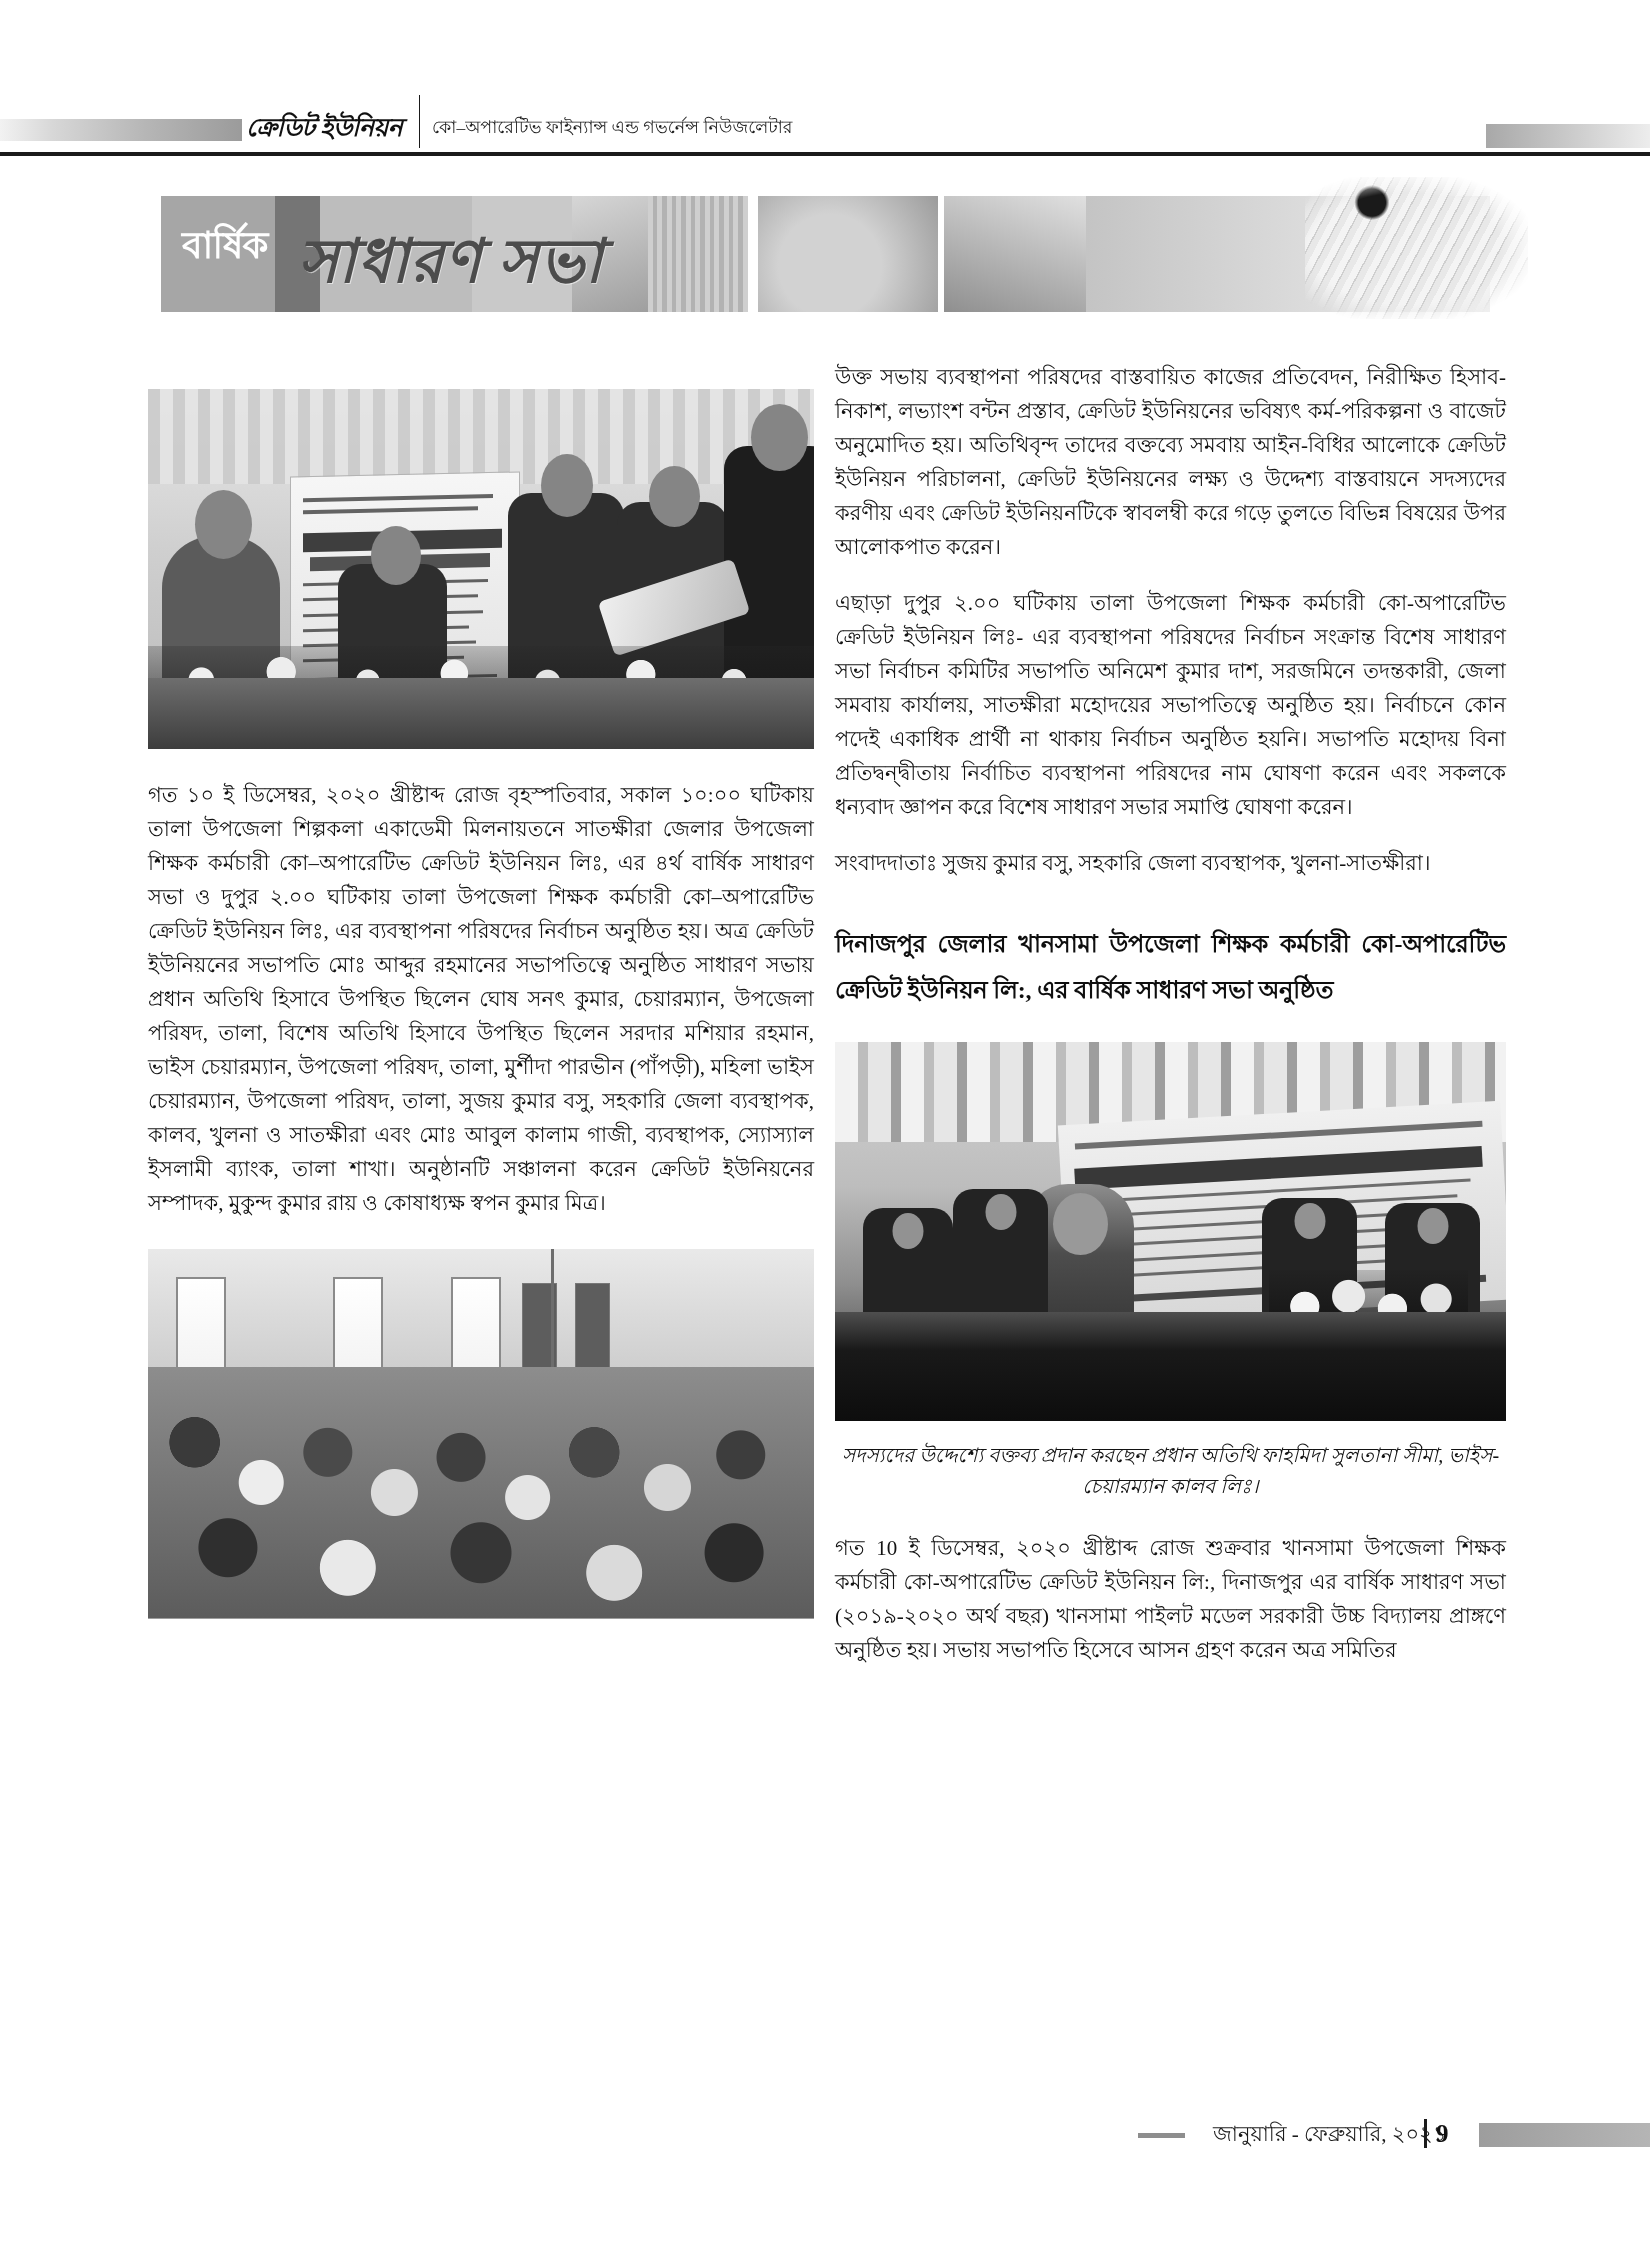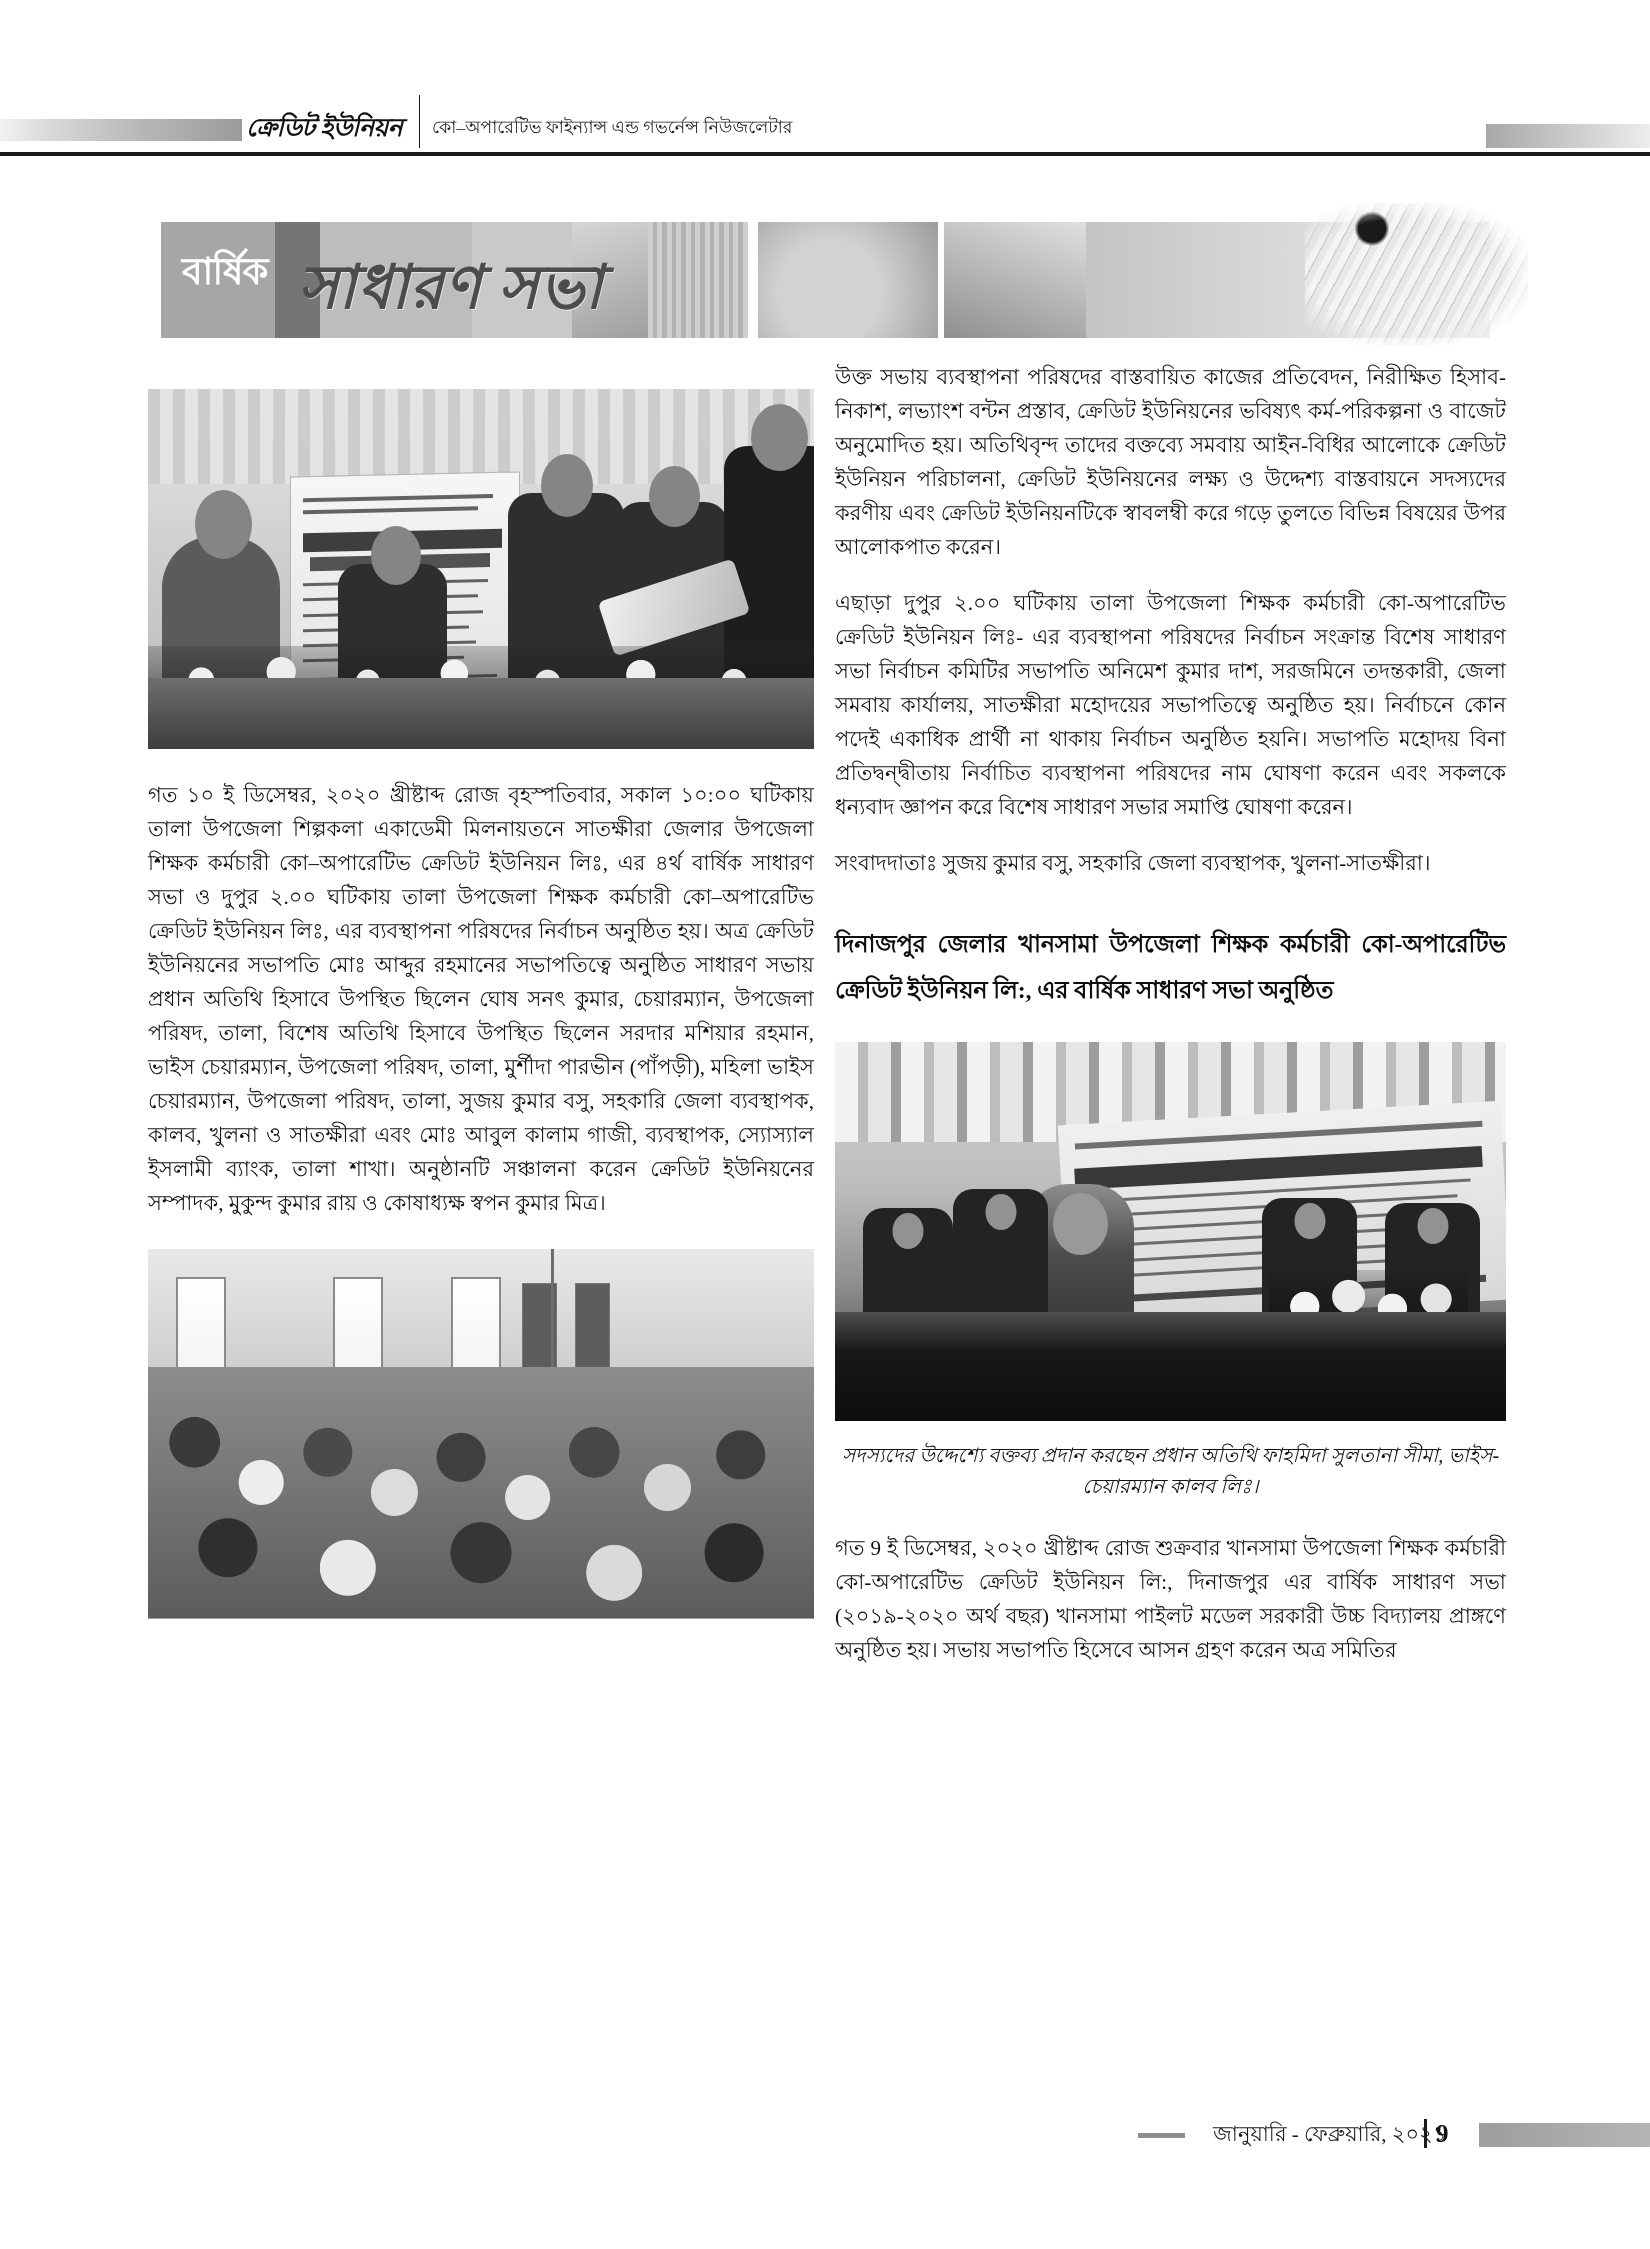--- a/index.html
+++ b/index.html
@@ -63,21 +63,21 @@
   .mast-grad-right {
     position: absolute;
     left: 1486px; top: 124px;
     width: 164px; height: 24px;
     background: linear-gradient(to right, #a8a8a8 0%, #cdcdcd 55%, #ededed 100%);
   }
 
   
   #banner {
     position: absolute;
-    left: 161px; top: 222px;
+    left: 161px; top: 196px;
     width: 1329px; height: 116px;
   }
   .banner-tiles {
     position: absolute;
     inset: 0;
     display: flex;
   }
   .tile { height: 100%; }
   .banner-word1 {
     position: absolute;
@@ -479,21 +479,21 @@
     <div class="bouquet"></div>
     <div class="tablecloth"></div>
   </div>
 
   <div class="spacer-sm"></div>
 
   <p class="caption">সদস্যদের উদ্দেশ্যে বক্তব্য প্রদান করছেন প্রধান অতিথি ফাহমিদা সুলতানা সীমা, ভাইস-চেয়ারম্যান কালব লিঃ।</p>
 
   <div class="spacer-md"></div>
 
-  <p class="body">গত 9 ই ডিসেম্বর, ২০২০ খ্রীষ্টাব্দ রোজ শুক্রবার খানসামা উপজেলা শিক্ষক কর্মচারী কো-অপারেটিভ ক্রেডিট ইউনিয়ন লি:, দিনাজপুর এর বার্ষিক সাধারণ সভা (২০১৯-২০২০ অর্থ বছর) খানসামা পাইলট মডেল সরকারী উচ্চ বিদ্যালয় প্রাঙ্গণে অনুষ্ঠিত হয়। সভায় সভাপতি হিসেবে আসন গ্রহণ করেন অত্র সমিতির</p>
+  <p class="body">গত 10 ই ডিসেম্বর, ২০২০ খ্রীষ্টাব্দ রোজ শুক্রবার খানসামা উপজেলা শিক্ষক কর্মচারী কো-অপারেটিভ ক্রেডিট ইউনিয়ন লি:, দিনাজপুর এর বার্ষিক সাধারণ সভা (২০১৯-২০২০ অর্থ বছর) খানসামা পাইলট মডেল সরকারী উচ্চ বিদ্যালয় প্রাঙ্গণে অনুষ্ঠিত হয়। সভায় সভাপতি হিসেবে আসন গ্রহণ করেন অত্র সমিতির</p>
 
 </div>
 
 <div id="footer">
   <div class="foot-rule"></div>
   <div class="foot-text">জানুয়ারি - ফেব্রুয়ারি, ২০২১</div>
   <div class="foot-pipe"></div>
   <div class="foot-page">9</div>
   <div class="foot-grad"></div>
 </div>

